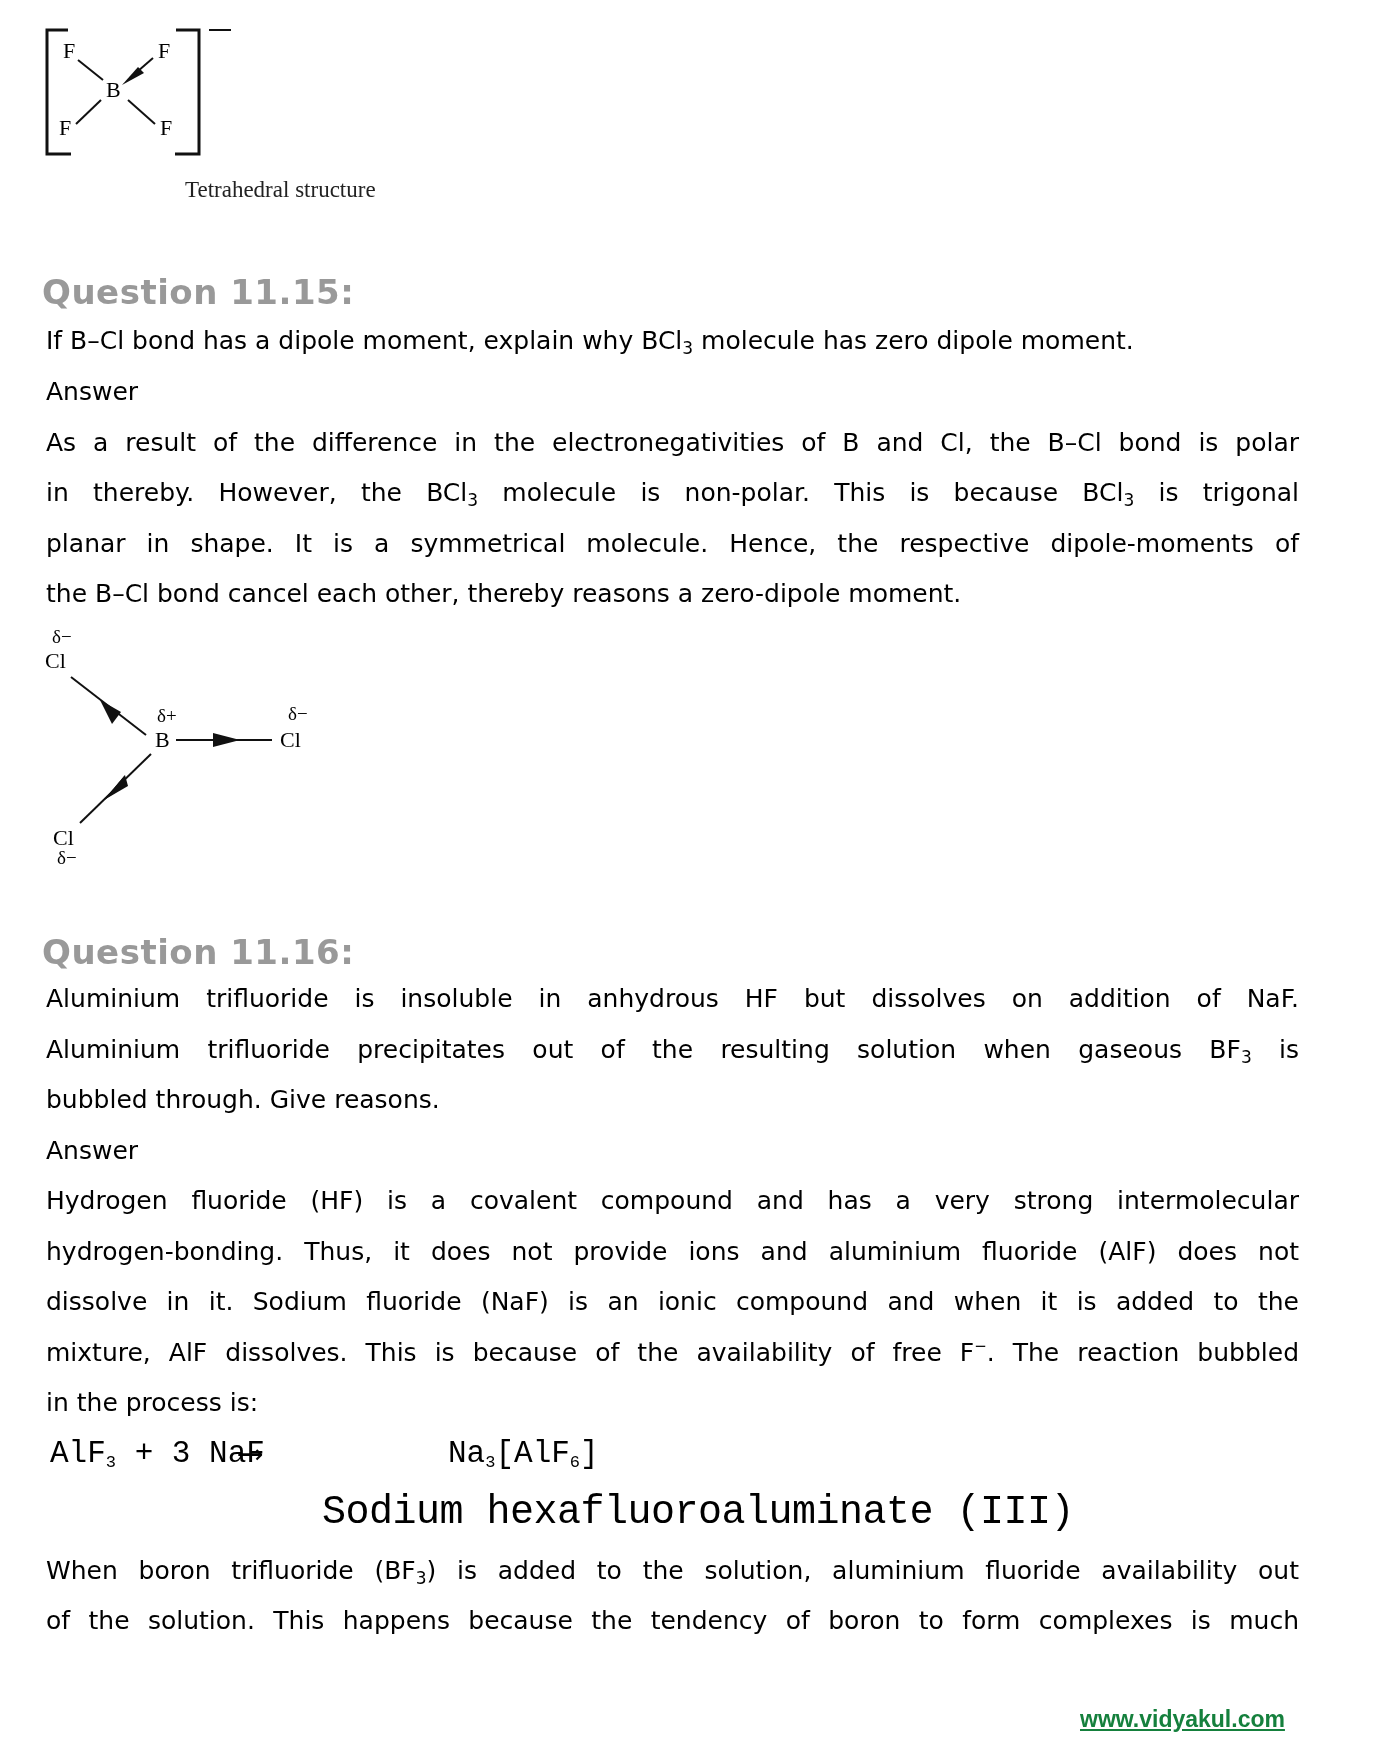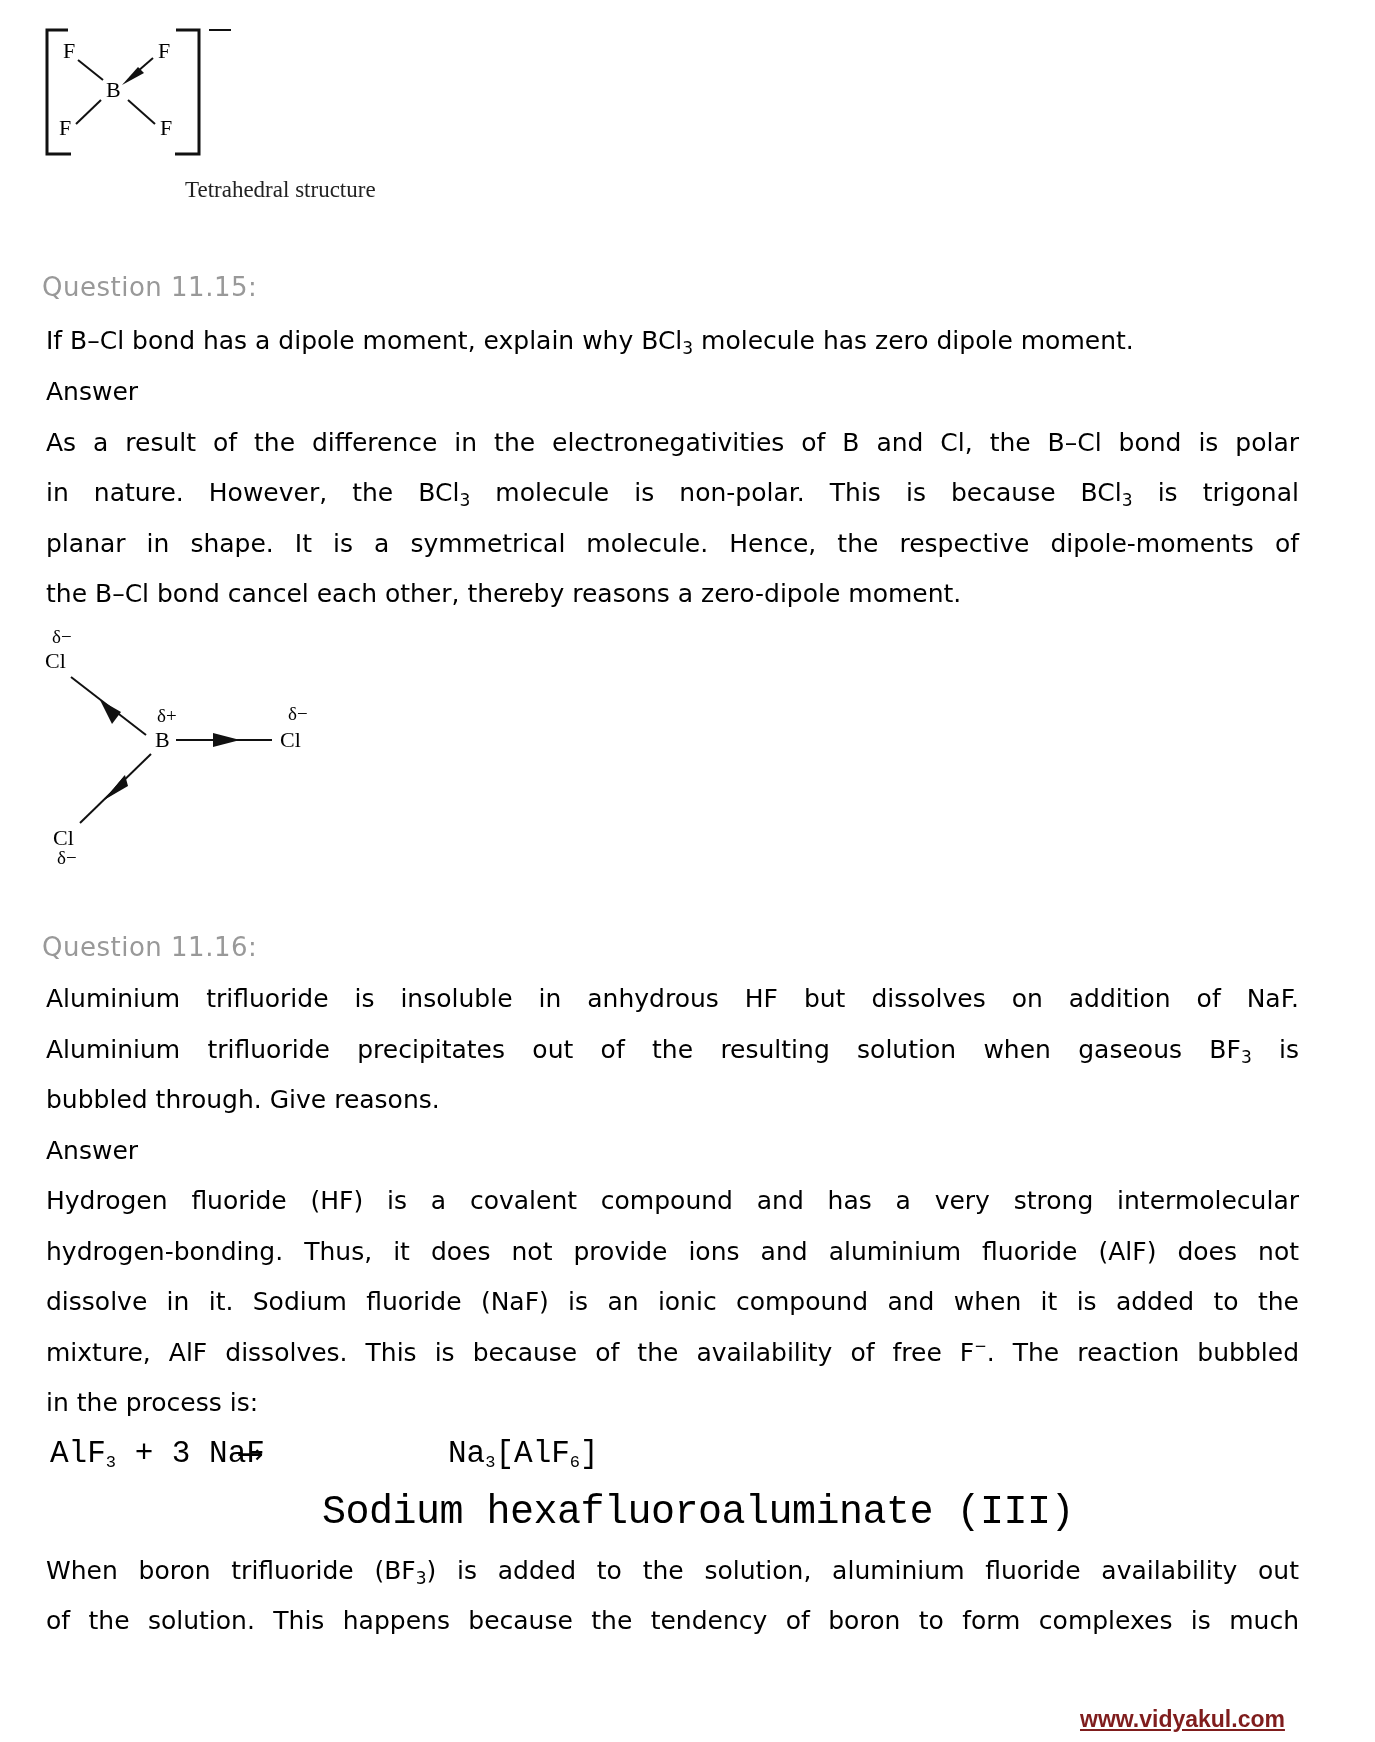--- a/index.html
+++ b/index.html
@@ -1,25 +1,25 @@
 <!DOCTYPE html>
 <html><head>
 <meta charset="utf-8">
 <style>
   html, body { margin: 0; padding: 0; background: #ffffff; }
   body { width: 1375px; height: 1742px; position: relative; overflow: hidden;
          font-family: "DejaVu Sans", sans-serif; color: #000; }
   .abs { position: absolute; }
   .serif { font-family: Liberation Mono, monospace; }
-  .qtitle { left: 42px; font-size: 26px; font-weight: normal; color: #999999; letter-spacing: 0.5px; }
+  .qtitle { left: 42px; font-size: 34px; font-weight: bold; color: #999999; letter-spacing: 0.5px; }
   .line { left: 46px; width: 1253px; font-size: 25px; line-height: 50.5px; }
   .just { text-align: justify; text-align-last: justify; }
   sub.s { font-size: 17px; vertical-align: -5px; line-height: 0; }
   sup.s { font-size: 15px; vertical-align: 10px; line-height: 0; }
-  .link { color: #7f1d1d; text-decoration: underline; font-weight: bold; font-family: "Liberation Sans", sans-serif; font-size: 23px; }
+  .link { color: #15803d; text-decoration: underline; font-weight: bold; font-family: "Liberation Sans", sans-serif; font-size: 23px; }
   svg text { font-family: "Liberation Serif", serif; }
 </style>
 </head>
 <body>
 
 <svg class="abs" style="left:0;top:0" width="420" height="215">
   <g stroke="#111" stroke-width="3" fill="none">
     <polyline points="68,30 47,30 47,154 71,154"></polyline>
   </g>
   <g stroke="#111" stroke-width="3" fill="none">
@@ -38,21 +38,21 @@
   <text x="106" y="97" font-size="22">B</text>
   <text x="59" y="135" font-size="22">F</text>
   <text x="160" y="135" font-size="22">F</text>
   <text x="185" y="197" font-size="23" fill="#222">Tetrahedral structure</text>
 </svg>
 
 <div class="abs qtitle" style="top:272px">Question 11.15:</div>
 <div class="abs line" style="top:316px"><span>If B–Cl bond has a dipole moment, explain why BCl</span><sub class="s">3</sub><span> molecule has zero dipole moment.</span></div>
 <div class="abs line" style="top:367px">Answer</div>
 <div class="abs line just" style="top:418px">As a result of the difference in the electronegativities of B and Cl, the B–Cl bond is polar</div>
-<div class="abs line just" style="top:468px"><span>in nature. However, the BCl</span><sub class="s">3</sub><span> molecule is non-polar. This is because BCl</span><sub class="s">3</sub><span> is trigonal</span></div>
+<div class="abs line just" style="top:468px"><span>in thereby. However, the BCl</span><sub class="s">3</sub><span> molecule is non-polar. This is because BCl</span><sub class="s">3</sub><span> is trigonal</span></div>
 <div class="abs line just" style="top:519px">planar in shape. It is a symmetrical molecule. Hence, the respective dipole-moments of</div>
 <div class="abs line" style="top:569px">the B–Cl bond cancel each other, thereby reasons a zero-dipole moment.</div>
 
 <svg class="abs" style="left:0;top:620px" width="340" height="250">
   <text x="52" y="23" font-size="19">δ−</text>
   <text x="45" y="48" font-size="22">Cl</text>
   <line x1="71" y1="57" x2="146" y2="115" stroke="#111" stroke-width="2"></line>
   <polygon points="100,80 121,92 112,104" fill="#111"></polygon>
   <text x="157" y="102" font-size="19">δ+</text>
   <text x="155" y="127" font-size="22">B</text>

